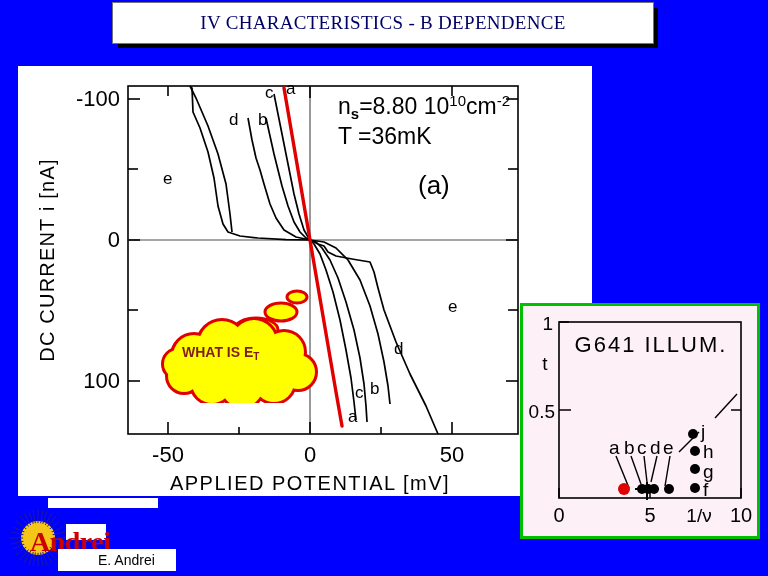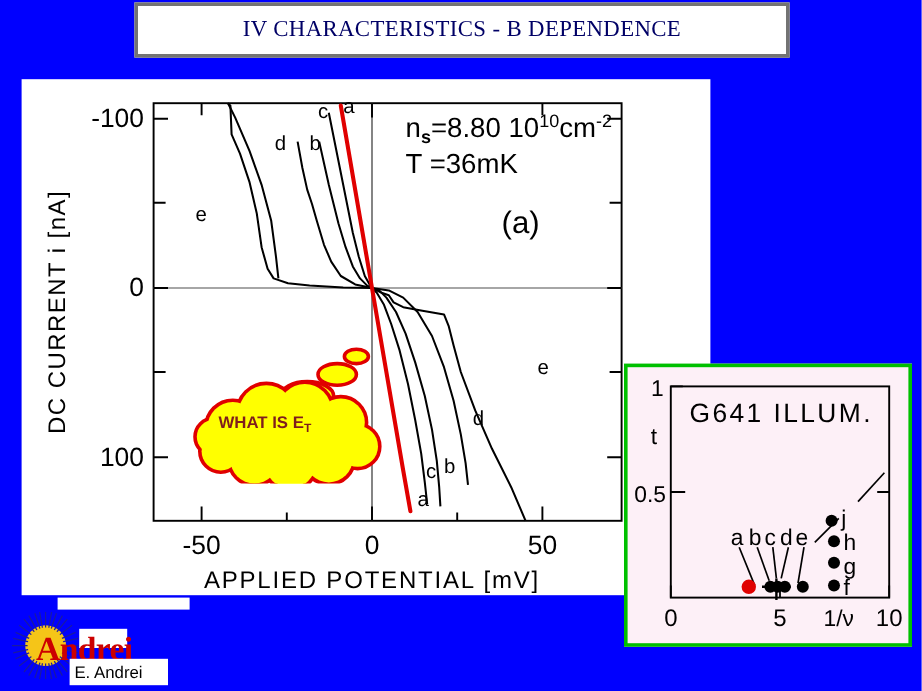--- a/index.html
+++ b/index.html
@@ -13,21 +13,21 @@
   .slide{position:absolute;left:0;top:0;width:768px;height:576px;}
 
   
   #title-shadow{
     position:absolute;left:118px;top:8px;width:540px;height:40px;
     background:#000000;
   }
   #title-box{
     position:absolute;left:112px;top:2px;width:540px;height:40px;
     background:#ffffff;
-    border:3px solid #737373;
+    border:1px solid #737373;
     display:flex;align-items:center;justify-content:center;
   }
   #title-text{
     font-family:"Liberation Serif", serif;
     font-size:19px;color:#000066;letter-spacing:0.3px;white-space:nowrap;
   }
 
   
   #figure-panel{
     position:absolute;left:18px;top:66px;width:574px;height:430px;
@@ -56,21 +56,21 @@
   #logo-sun{position:absolute;left:4px;top:4px;width:56px;height:56px;}
   #logo-text{
     position:absolute;left:24px;top:20px;
     font-family:"Liberation Serif", serif;
     font-size:28px;font-weight:bold;color:#cc0000;
     letter-spacing:-0.5px;
   }
   #logo-white-bar{position:absolute;left:60px;top:18px;width:40px;height:16px;background:#ffffff;}
   #author-box{
     position:absolute;left:58px;top:549px;width:82px;height:22px;
-    background:#ffffff;display:flex;align-items:center;
+    background:#ffffff;display:flex;align-items:center;padding-left:36px;
   }
   #author-text{font-size:14px;color:#000000;padding-left:4px;white-space:nowrap;}
   #top-white-strip{position:absolute;left:48px;top:498px;width:110px;height:10px;background:#ffffff;}
 
   text{font-family:"Liberation Sans", sans-serif;}
 </style>
 </head>
 <body>
 
 <div class="slide">

